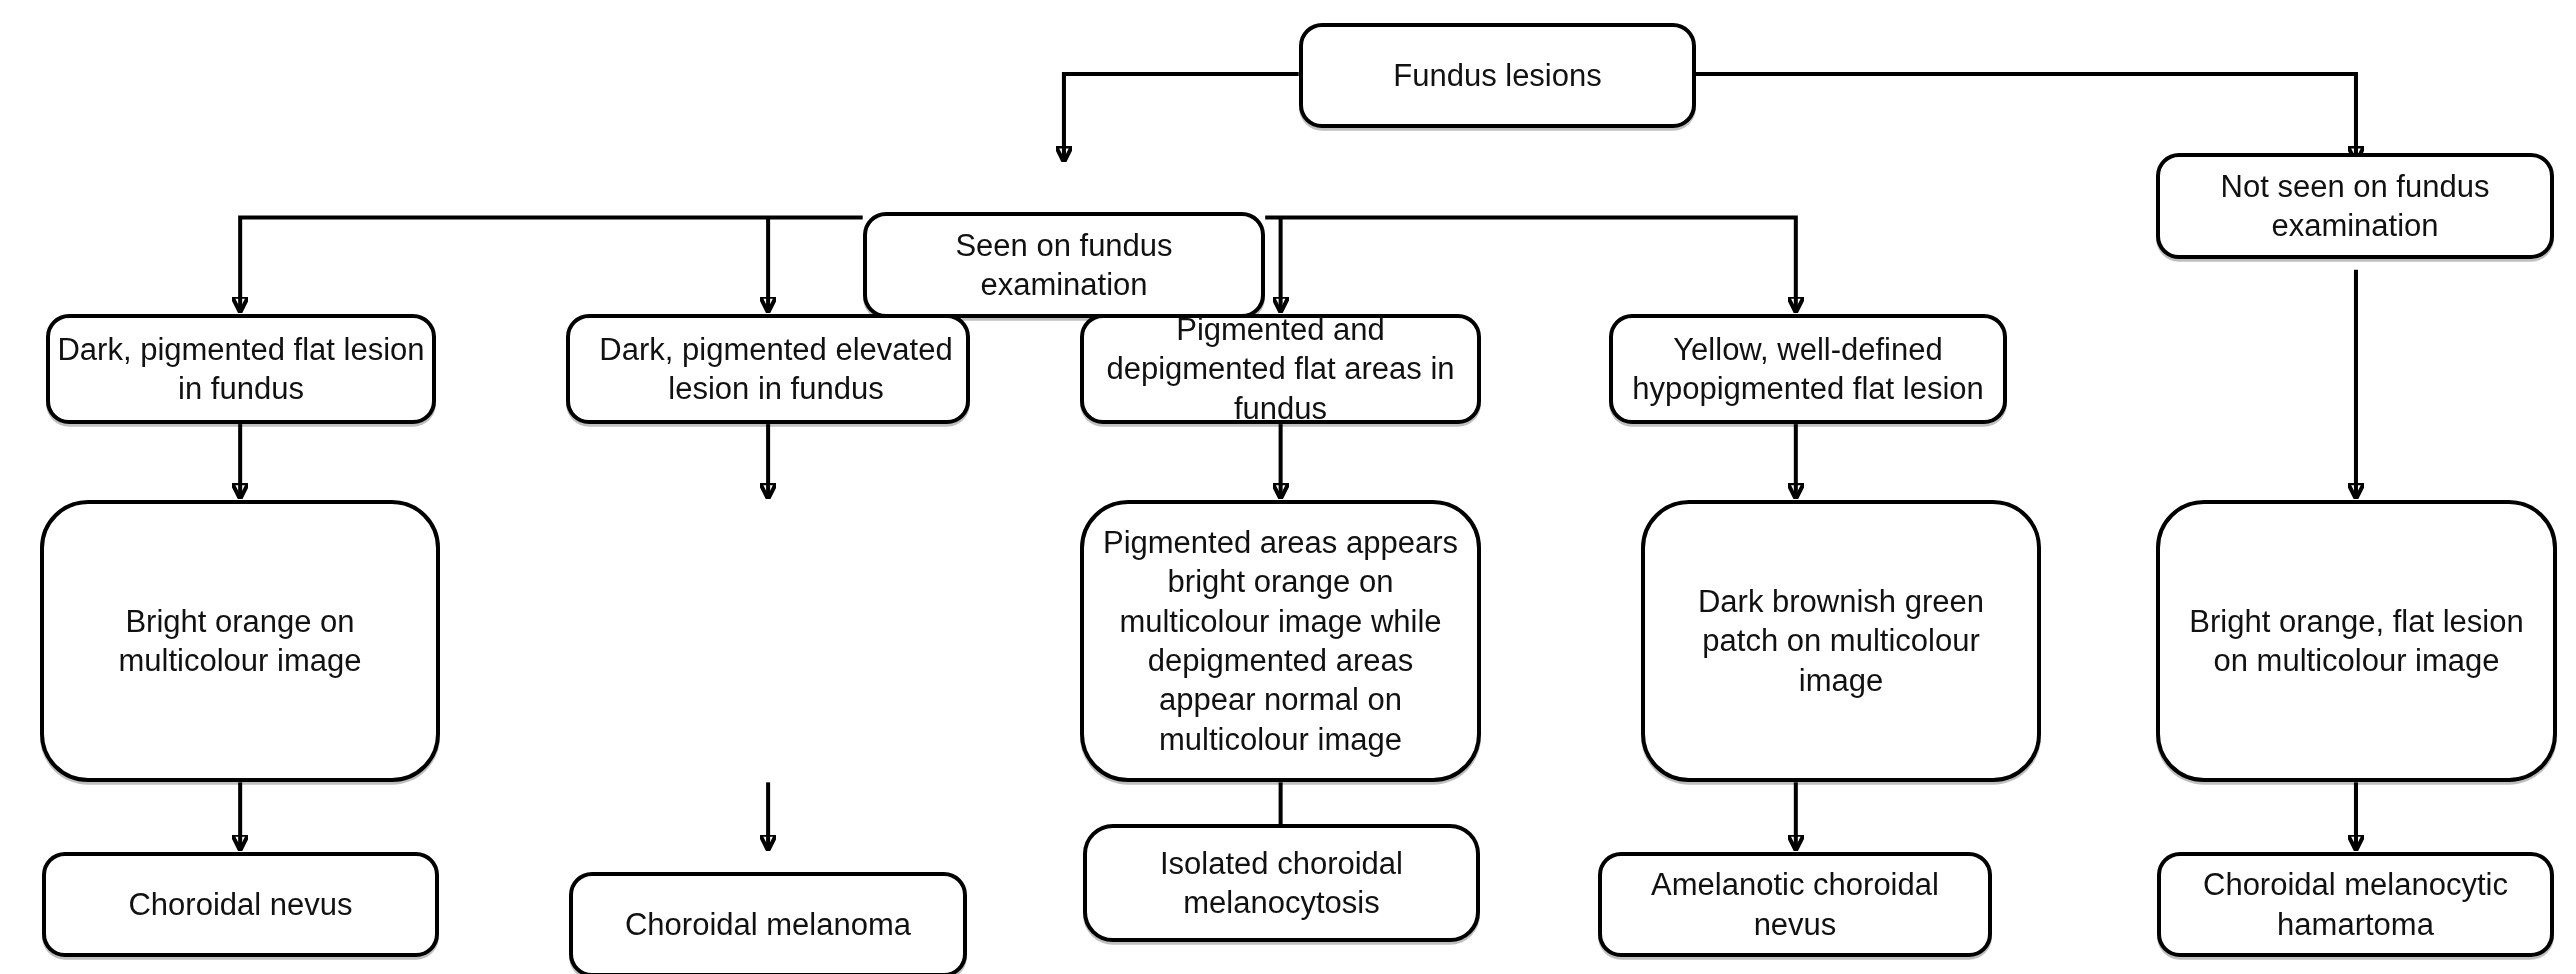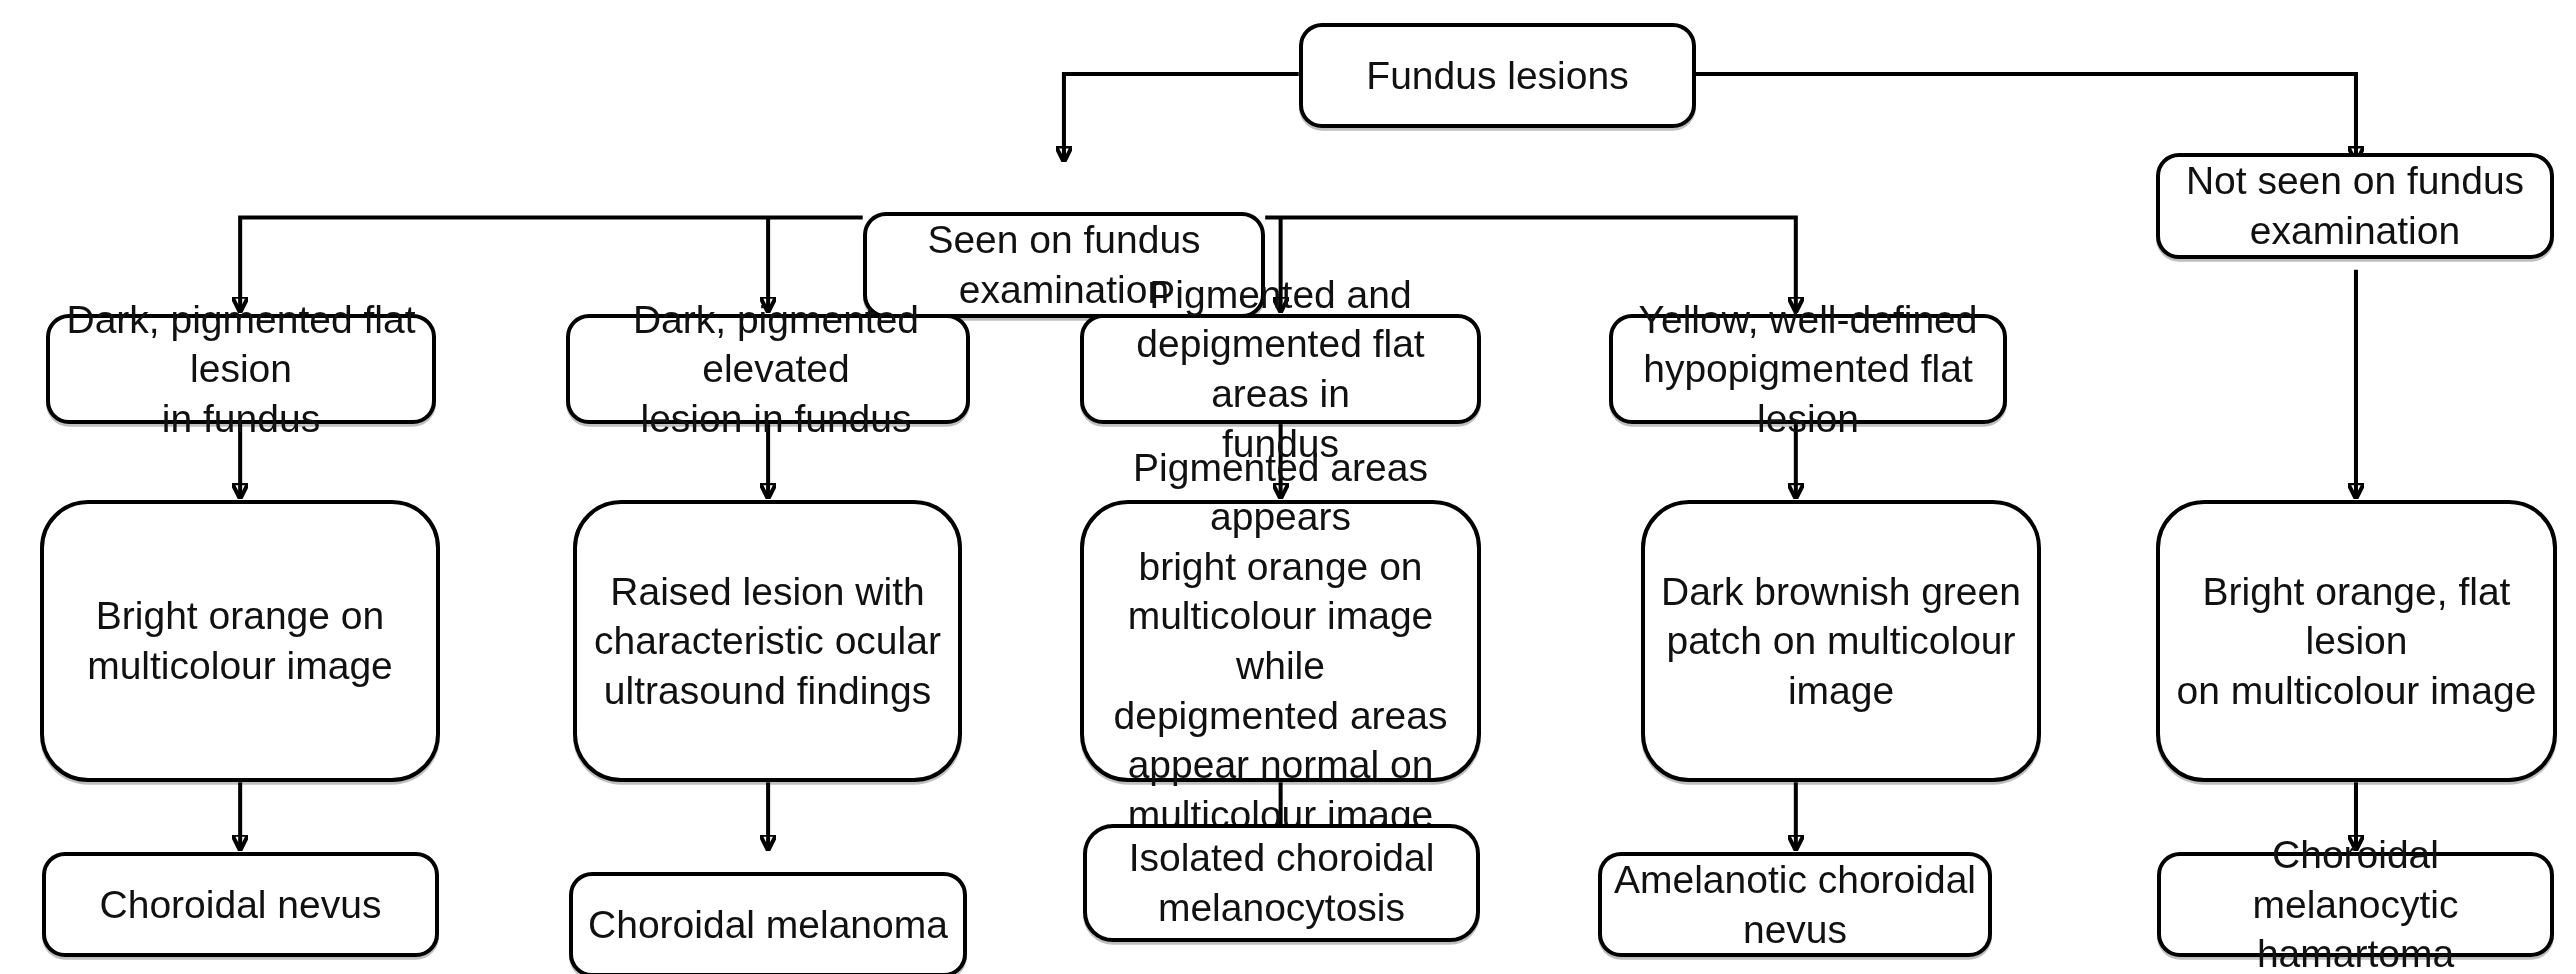--- a/index.html
+++ b/index.html
@@ -34,21 +34,21 @@
   .node {
     position: absolute;
     box-sizing: border-box;
     background: #ffffff;
     border: 4.7px solid #000000;
     display: flex;
     align-items: center;
     justify-content: center;
     text-align: center;
     color: #111111;
-    font-size: 39px;
+    font-size: 31px;
     line-height: 1.27;
     box-shadow: 0 2.7px 0 rgba(0,0,0,0.25);
   }
   .node .lbl {
     white-space: pre-line;
     padding: 0 5.4px;
   }
   .r-sm { border-radius: 23px; }
   .r-lg { border-radius: 48px; }
 </style>
@@ -109,25 +109,20 @@
   </div>
   <div class="node r-sm" style="left:1597px; top:314px; width:398px; height:110px;margin-left:12px;">
     <span class="lbl">Yellow, well-defined
 hypopigmented flat lesion</span>
   </div>
 
   <div class="node r-lg" style="left:40px; top:500px; width:400px; height:282px;">
     <span class="lbl">Bright orange on
 multicolour image</span>
   </div>
-  <div class="node r-lg" style="left:573px; top:500px; width:389px; height:282px;">
-    <span class="lbl">Raised lesion with
-characteristic ocular
-ultrasound findings</span>
-  </div>
   <div class="node r-lg" style="left:1080px; top:500px; width:401px; height:282px;">
     <span class="lbl">Pigmented areas appears
 bright orange on
 multicolour image while
 depigmented areas
 appear normal on
 multicolour image</span>
   </div>
   <div class="node r-lg" style="left:1597px; top:500px; width:400px; height:282px;margin-left:44px;">
     <span class="lbl">Dark brownish green

